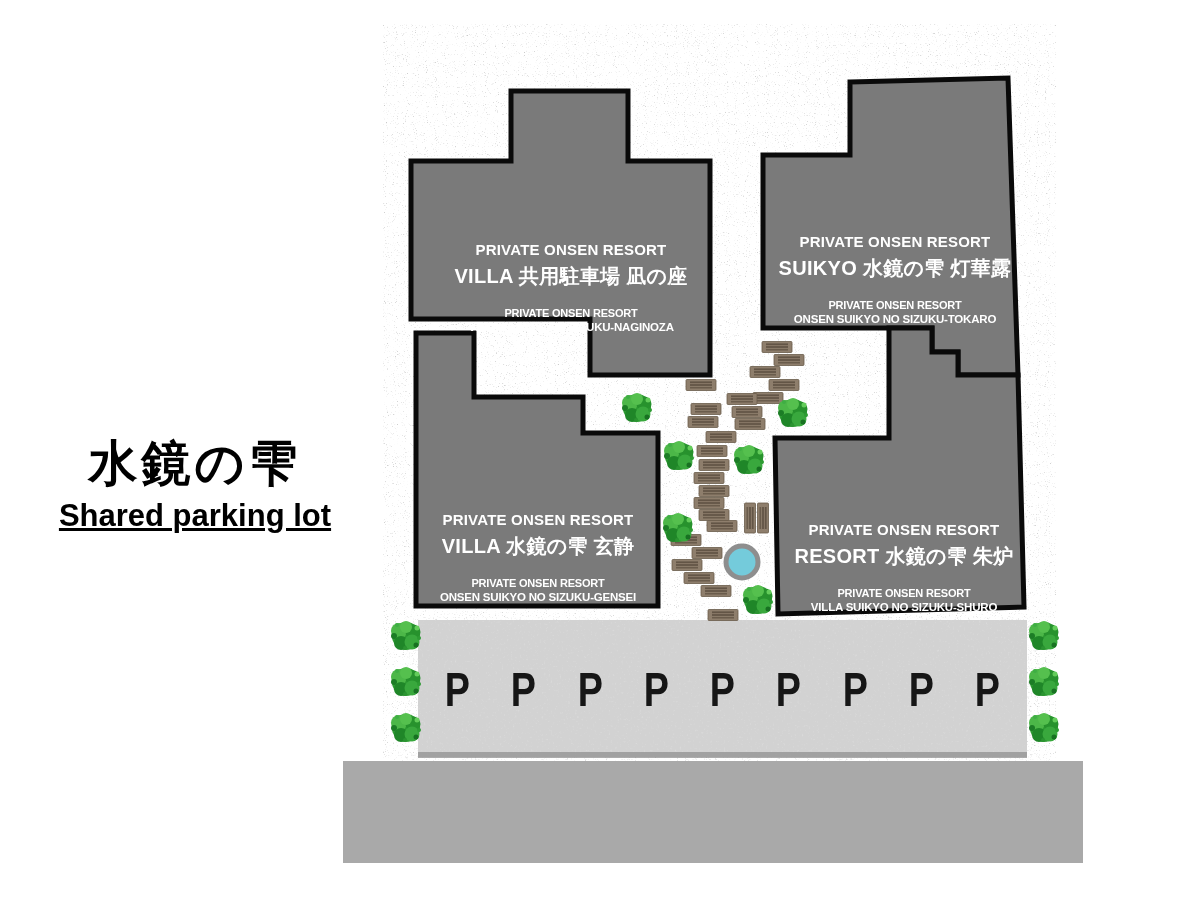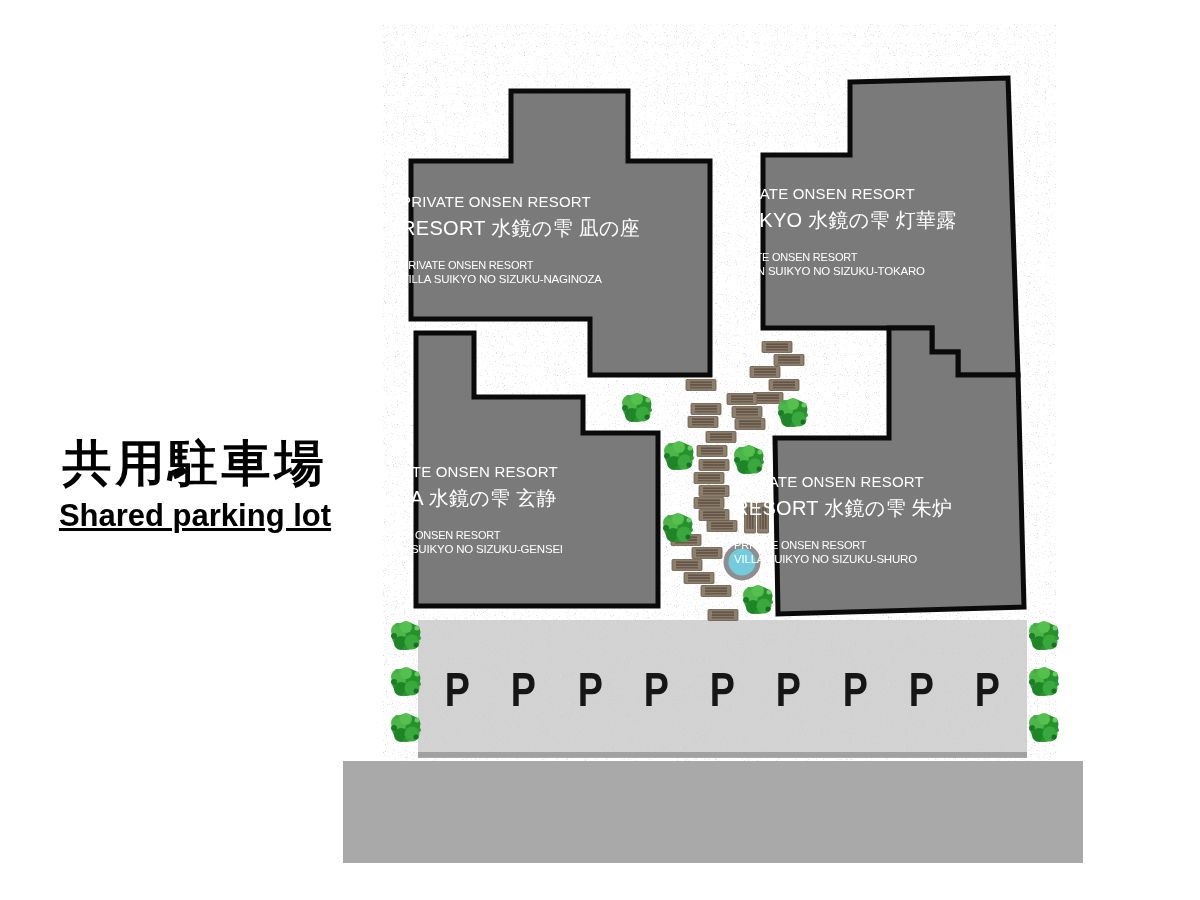--- a/index.html
+++ b/index.html
@@ -43,24 +43,25 @@
     font-weight: bold;
     margin-top: 8px;
     white-space: nowrap;
     text-decoration: underline;
   }
   
   .villa-label {
     position: absolute;
     width: 340px;
     margin-left: -170px;      
-    text-align: left;
+    text-align: center;
     color: var(--c-label-text, #fff);
-    font-weight: normal;
+    font-weight: bold;
     pointer-events: none;
+    margin-top: 48px;
   }
   .villa-label .l1 { font-size: 15px;   line-height: 18px; letter-spacing: 0.2px; }
   .villa-label .l2 { font-size: 20px;   line-height: 26px; margin-top: 4px; letter-spacing: 0.3px; white-space: nowrap; }
   .villa-label .l3 { font-size: 11px;   line-height: 13px; margin-top: 18px; letter-spacing: -0.2px; }
   .villa-label .l4 { font-size: 11.5px; line-height: 15px; letter-spacing: -0.2px; white-space: nowrap; }
   
   .parking-row {
     position: absolute;
     left: 418px;
     top: 622px;
@@ -186,27 +187,27 @@
       <use href="#sym-tree" x="406" y="636"></use>
       <use href="#sym-tree" x="406" y="682"></use>
       <use href="#sym-tree" x="406" y="728"></use>
       <use href="#sym-tree" x="1044" y="636"></use>
       <use href="#sym-tree" x="1044" y="682"></use>
       <use href="#sym-tree" x="1044" y="728"></use>
     </g>
   </svg>
 
   <div class="legend">
-    <div class="legend-ja">共用駐車場</div>
+    <div class="legend-ja">水鏡の雫</div>
     <div class="legend-en">Shared parking lot</div>
   </div>
 
   <div class="villa-label" style="left:571px; top:193px;">
     <div class="l1">PRIVATE ONSEN RESORT</div>
-    <div class="l2">RESORT 水鏡の雫 凪の座</div>
+    <div class="l2">VILLA 共用駐車場 凪の座</div>
     <div class="l3">PRIVATE ONSEN RESORT</div>
     <div class="l4">VILLA SUIKYO NO SIZUKU-NAGINOZA</div>
   </div>
 
   <div class="villa-label" style="left:895px; top:185px;">
     <div class="l1">PRIVATE ONSEN RESORT</div>
     <div class="l2">SUIKYO 水鏡の雫 灯華露</div>
     <div class="l3">PRIVATE ONSEN RESORT</div>
     <div class="l4">ONSEN SUIKYO NO SIZUKU-TOKARO</div>
   </div>

